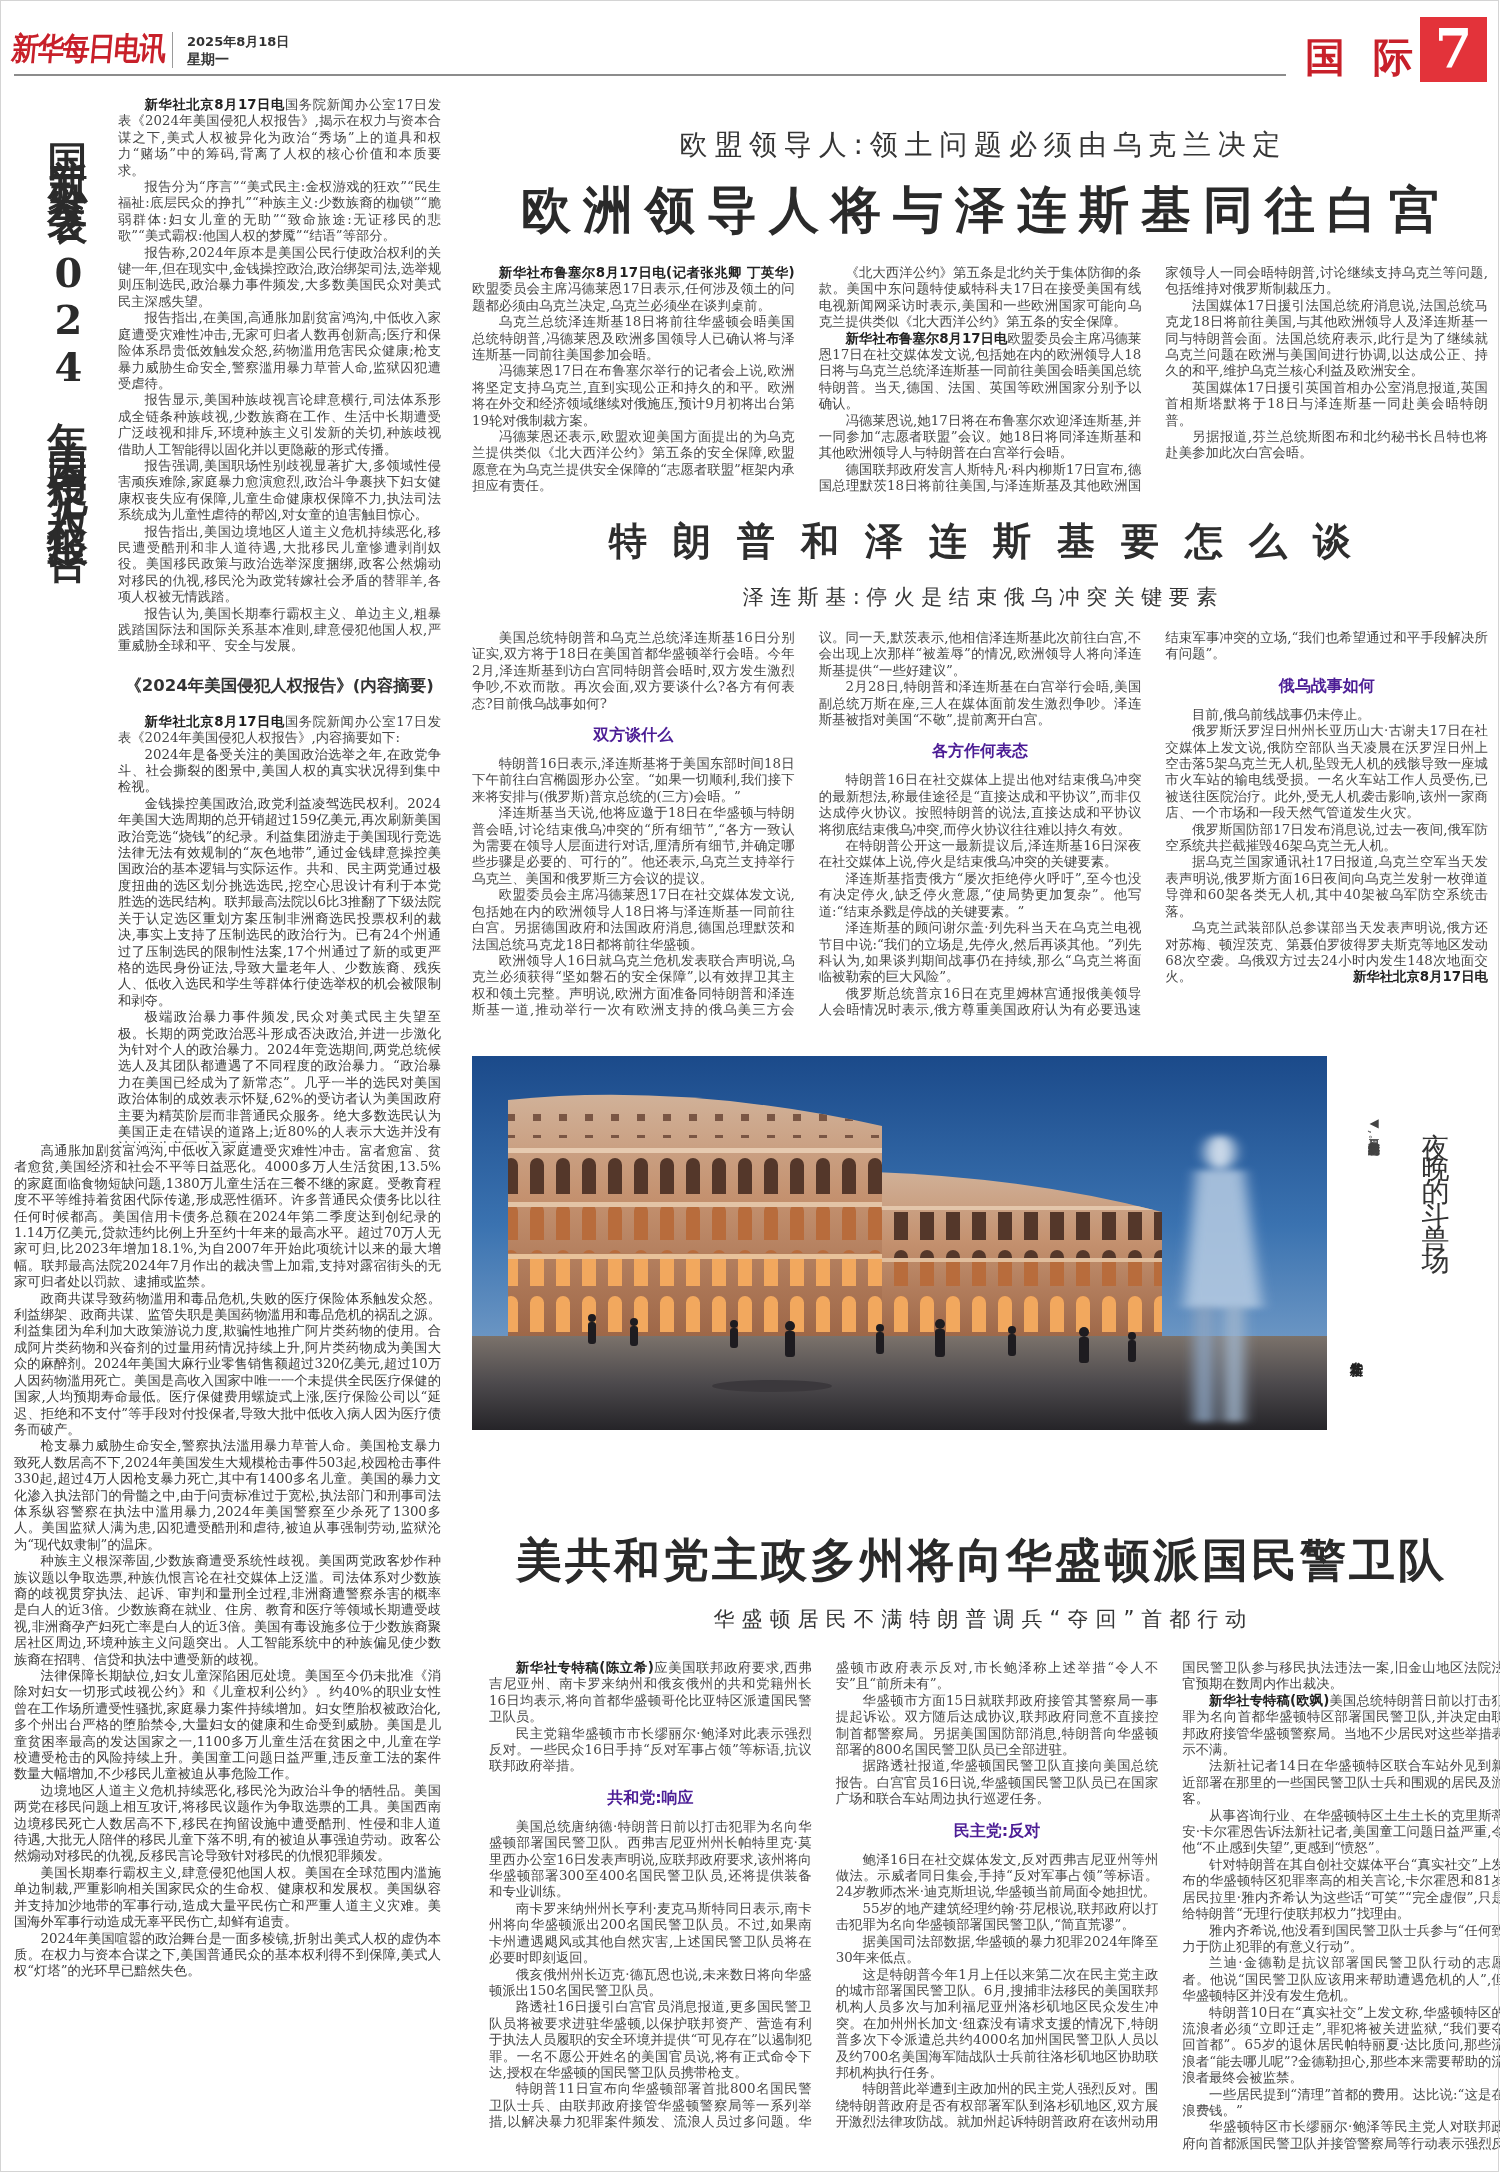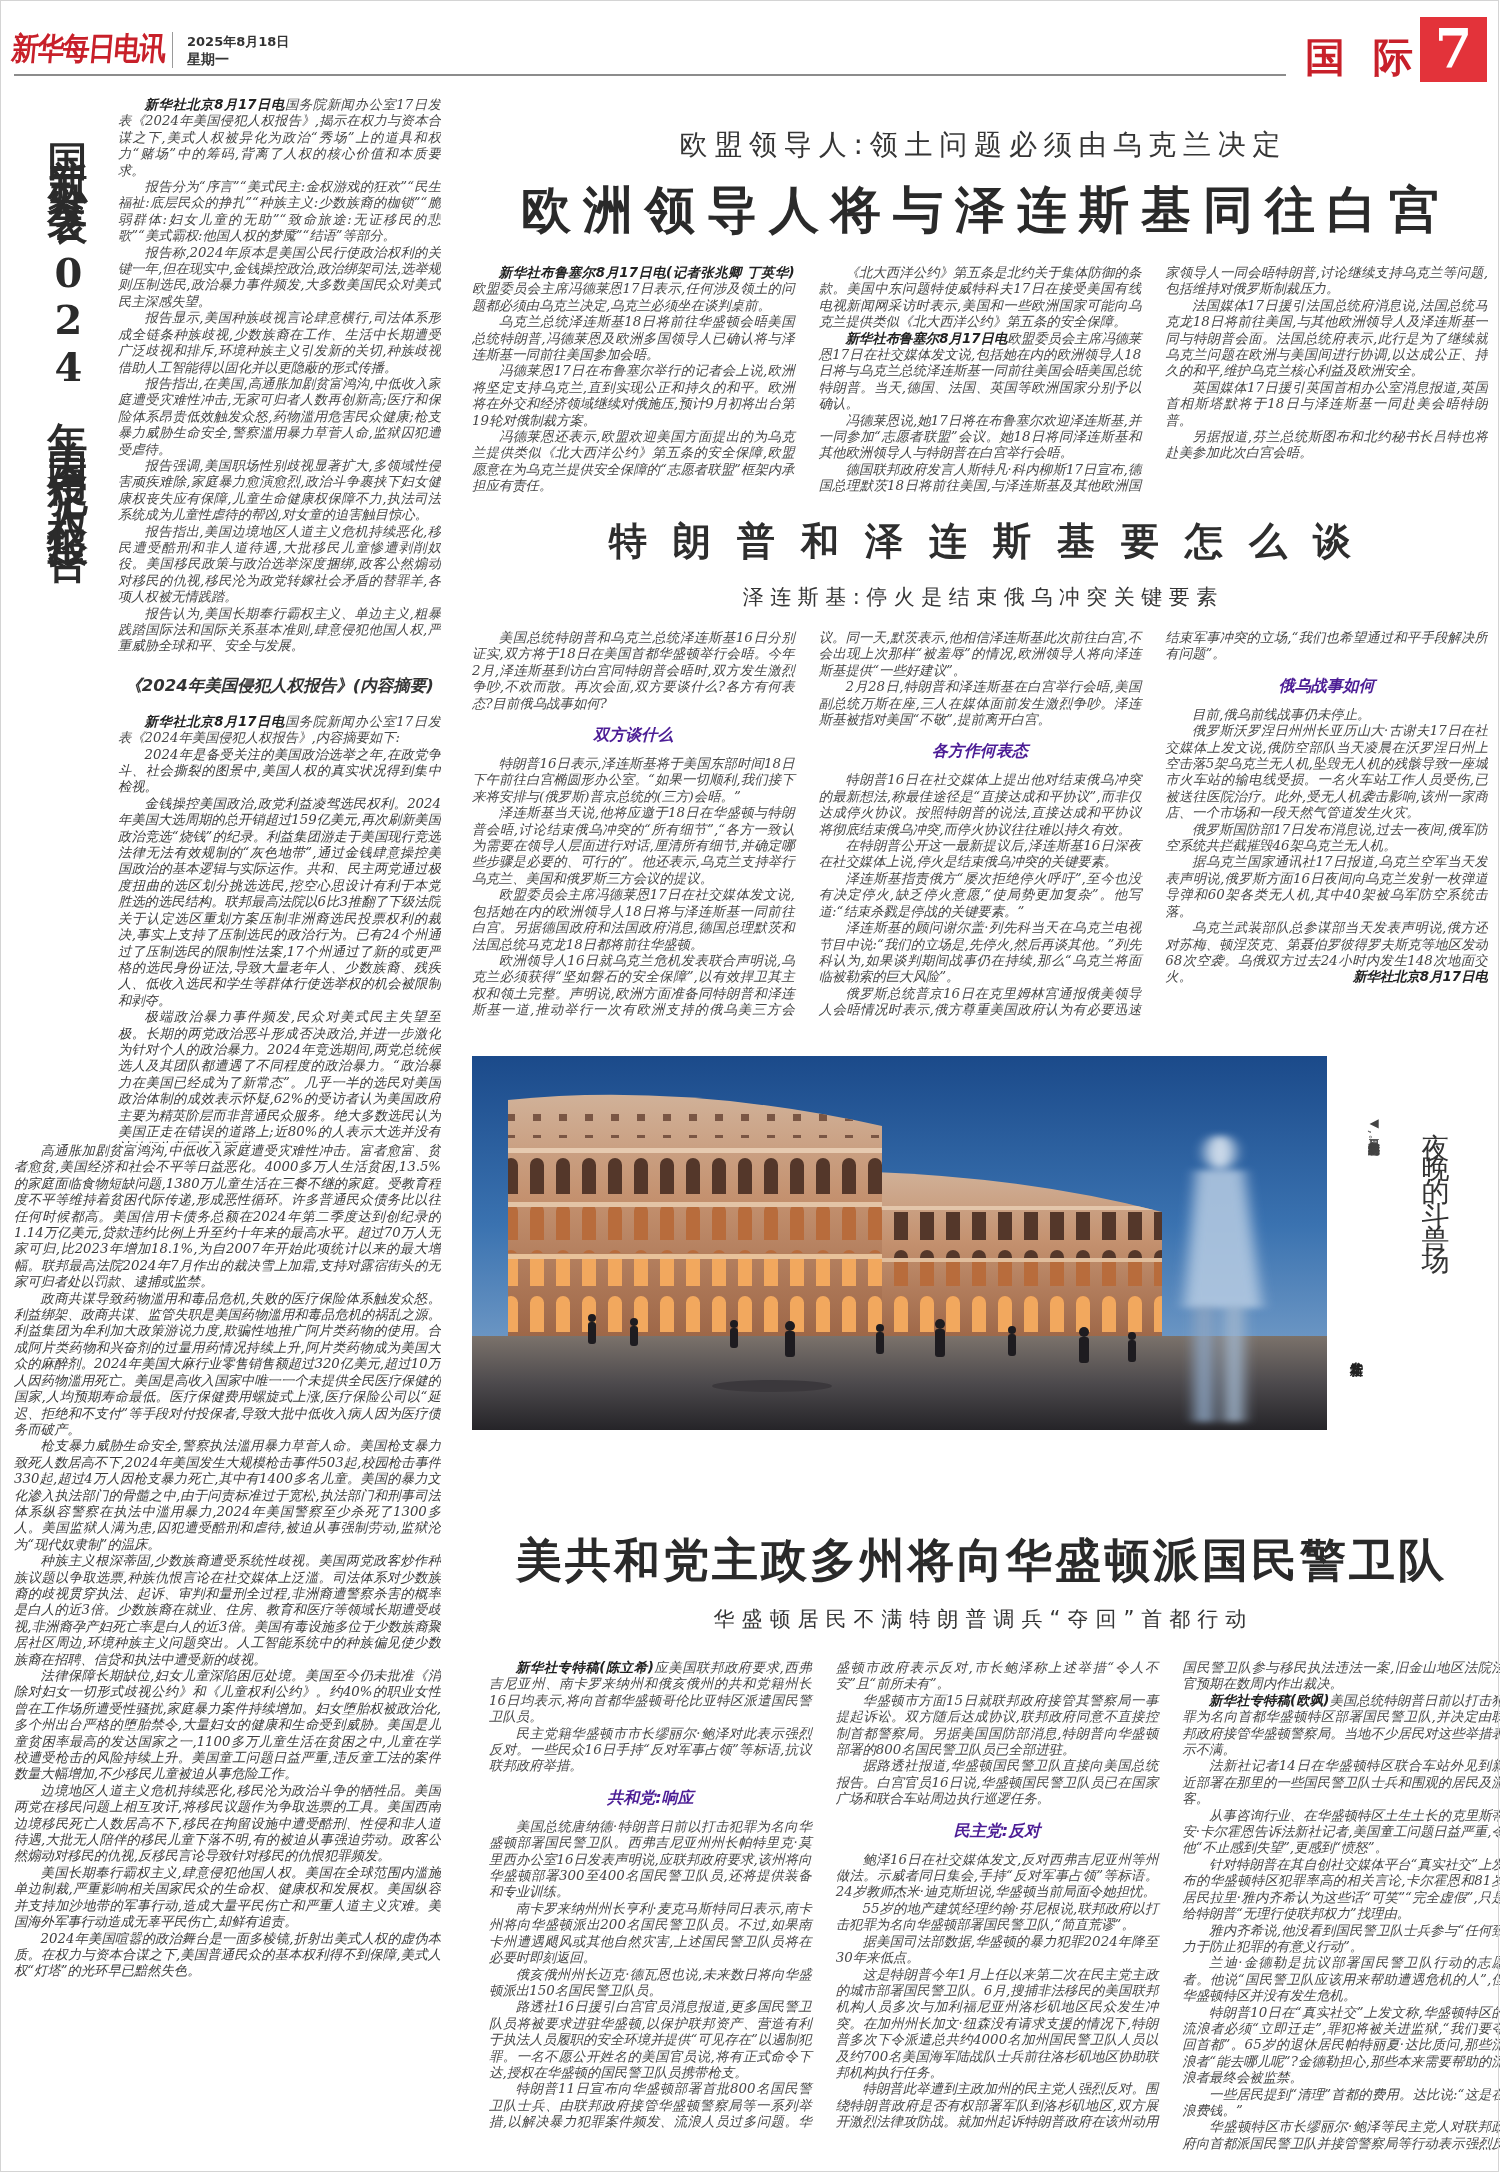--- a/index.html
+++ b/index.html
@@ -11,21 +11,21 @@
   
   .masthead { left: 14px; top: 26px; font-size: 27px; line-height: 40px; font-weight: 900; color: #c8202a; letter-spacing: -1.5px; transform: scaleY(1.15) skewX(-6deg); transform-origin: left top; font-family: "DejaVu Serif", serif; white-space: nowrap; }
   .hdr-divider { left: 172px; top: 32px; width: 1px; height: 36px; background: #9a9a9a; }
   .hdr-date { left: 187px; top: 33px; font-size: 13px; line-height: 17px; font-weight: bold; color: #333; font-family: "DejaVu Sans", sans-serif; white-space: nowrap; }
   .hdr-weekday { left: 187px; top: 51px; font-size: 14px; line-height: 17px; font-weight: bold; color: #333; font-family: "DejaVu Sans", sans-serif; }
   .hdr-rule { left: 14px; top: 74px; width: 1272px; height: 2px; background: #8c8c8c; }
   .section-name { left: 1305px; top: 34px; font-size: 40px; line-height: 46px; font-weight: 900; color: #c8202a; letter-spacing: 28px; white-space: nowrap; }
   .page-badge { left: 1420px; top: 17px; width: 67px; height: 65px; background: #e3333a; color: #ffffff; font-size: 54px; line-height: 65px; font-weight: 900; text-align: center; }
 
   
-  .txt { font-size: 13.3px; line-height: 16.4px; text-align: justify; color: #474747; font-style: italic; }
+  .txt { font-size: 13.3px; line-height: 16.4px; text-align: justify; color: #474747; }
   .txt p { margin: 0; text-indent: 2em; }
   .lead { font-family: "DejaVu Sans", sans-serif; font-weight: bold; color: #222; }
   .kai { color: #3c3c3c; }
 
   
   .vtitle { left: 44px; top: 112px; width: 46px; writing-mode: vertical-rl; font-size: 40px; line-height: 44px; letter-spacing: 15px; font-weight: 900; color: #2b2b2b; white-space: nowrap; }
   .vtitle .yr { text-orientation: upright; letter-spacing: 0; }
   .blockA { left: 118px; top: 97px; width: 323px; height: 1046px; overflow: hidden; }
   .blockB { left: 14px; top: 1143px; width: 427px; height: 1022px; overflow: hidden; }
   .summary-heading { margin: 0; text-indent: 0; text-align: center; font-family: "DejaVu Sans", sans-serif; font-weight: bold; font-size: 16.5px; line-height: 22px; color: #333; padding: 20px 0 17px; }
@@ -65,22 +65,22 @@
   <div class="abs hdr-rule"></div>
   <div class="abs section-name">国际</div>
   <div class="abs page-badge">7</div>
 
   <div class="abs vtitle"><span>国新办发表</span><span>《</span><span class="yr">2024</span><span>年美国侵犯人权报告</span><span>》</span></div>
 
   <div class="abs txt blockA">
     <p><span class="lead">新华社北京8月17日电</span><span>国务院新闻办公室17日发表《2024年美国侵犯人权报告》,揭示在权力与资本合谋之下,美式人权被异化为政治“秀场”上的道具和权力“赌场”中的筹码,背离了人权的核心价值和本质要求。</span></p>
     <p>报告分为“序言”“美式民主:金权游戏的狂欢”“民生福祉:底层民众的挣扎”“种族主义:少数族裔的枷锁”“脆弱群体:妇女儿童的无助”“致命旅途:无证移民的悲歌”“美式霸权:他国人权的梦魇”“结语”等部分。</p>
     <p>报告称,2024年原本是美国公民行使政治权利的关键一年,但在现实中,金钱操控政治,政治绑架司法,选举规则压制选民,政治暴力事件频发,大多数美国民众对美式民主深感失望。</p>
+    <p>报告指出,在美国,高通胀加剧贫富鸿沟,中低收入家庭遭受灾难性冲击,无家可归者人数再创新高;医疗和保险体系昂贵低效触发众怒,药物滥用危害民众健康;枪支暴力威胁生命安全,警察滥用暴力草菅人命,监狱囚犯遭受虐待。</p>
     <p>报告显示,美国种族歧视言论肆意横行,司法体系形成全链条种族歧视,少数族裔在工作、生活中长期遭受广泛歧视和排斥,环境种族主义引发新的关切,种族歧视借助人工智能得以固化并以更隐蔽的形式传播。</p>
-    <p>报告指出,在美国,高通胀加剧贫富鸿沟,中低收入家庭遭受灾难性冲击,无家可归者人数再创新高;医疗和保险体系昂贵低效触发众怒,药物滥用危害民众健康;枪支暴力威胁生命安全,警察滥用暴力草菅人命,监狱囚犯遭受虐待。</p>
     <p>报告强调,美国职场性别歧视显著扩大,多领域性侵害顽疾难除,家庭暴力愈演愈烈,政治斗争裹挟下妇女健康权丧失应有保障,儿童生命健康权保障不力,执法司法系统成为儿童性虐待的帮凶,对女童的迫害触目惊心。</p>
     <p>报告指出,美国边境地区人道主义危机持续恶化,移民遭受酷刑和非人道待遇,大批移民儿童惨遭剥削奴役。美国移民政策与政治选举深度捆绑,政客公然煽动对移民的仇视,移民沦为政党转嫁社会矛盾的替罪羊,各项人权被无情践踏。</p>
     <p>报告认为,美国长期奉行霸权主义、单边主义,粗暴践踏国际法和国际关系基本准则,肆意侵犯他国人权,严重威胁全球和平、安全与发展。</p>
     <h3 class="summary-heading">《2024年美国侵犯人权报告》(内容摘要)</h3>
     <p><span class="lead">新华社北京8月17日电</span><span>国务院新闻办公室17日发表《2024年美国侵犯人权报告》,内容摘要如下:</span></p>
     <p class="kai">2024年是备受关注的美国政治选举之年,在政党争斗、社会撕裂的图景中,美国人权的真实状况得到集中检视。</p>
     <p class="kai">金钱操控美国政治,政党利益凌驾选民权利。2024年美国大选周期的总开销超过159亿美元,再次刷新美国政治竞选“烧钱”的纪录。利益集团游走于美国现行竞选法律无法有效规制的“灰色地带”,通过金钱肆意操控美国政治的基本逻辑与实际运作。共和、民主两党通过极度扭曲的选区划分挑选选民,挖空心思设计有利于本党胜选的选民结构。联邦最高法院以6比3推翻了下级法院关于认定选区重划方案压制非洲裔选民投票权利的裁决,事实上支持了压制选民的政治行为。已有24个州通过了压制选民的限制性法案,17个州通过了新的或更严格的选民身份证法,导致大量老年人、少数族裔、残疾人、低收入选民和学生等群体行使选举权的机会被限制和剥夺。</p>
     <p class="kai">极端政治暴力事件频发,民众对美式民主失望至极。长期的两党政治恶斗形成否决政治,并进一步激化为针对个人的政治暴力。2024年竞选期间,两党总统候选人及其团队都遭遇了不同程度的政治暴力。“政治暴力在美国已经成为了新常态”。几乎一半的选民对美国政治体制的成效表示怀疑,62%的受访者认为美国政府主要为精英阶层而非普通民众服务。绝大多数选民认为美国正走在错误的道路上;近80%的人表示大选并没有让他们为美国感到骄傲。</p>
   </div>
 

